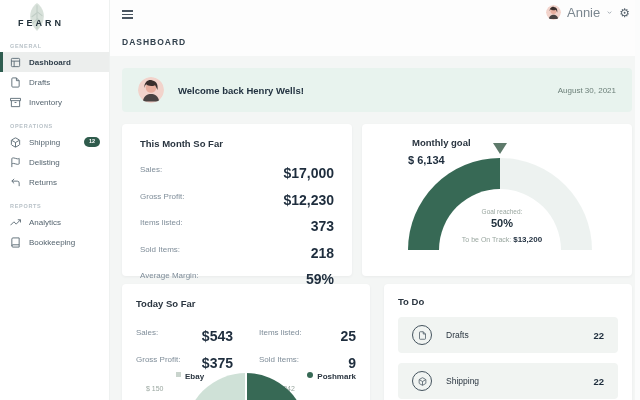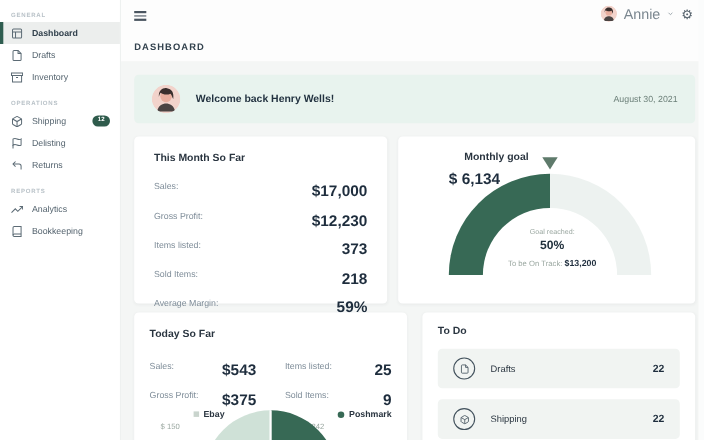--- a/index.html
+++ b/index.html
@@ -54,22 +54,22 @@
 
   
   .card-month { left:12px; top:68px; width:230px; height:152px; padding:14px 18px; }
   .stat-row { display:flex; justify-content:space-between; align-items:flex-start;
     margin-top:10.5px; }
   .stat-label { font-size:8px; color:#7f8d99; }
   .stat-value { font-size:14px; font-weight:700; color:#1e2d3d; }
 
   
   .card-goal { left:252px; top:68px; width:270px; height:152px; }
-  .goal-title { position:absolute; left:16px; top:13px;padding-left:44px; }
-  .goal-amount { position:absolute; left:14px; top:30px; font-size:14px; font-weight:700;
+  .goal-title { position:absolute; left:6px; top:13px;padding-left:44px; }
+  .goal-amount { position:absolute; left:14px; top:30px; font-size:11px; font-weight:700;
     color:#1e2d3d;padding-left:32px; }
   .gauge { position:absolute; left:46px; top:34px; width:184px; height:92px;
     border-radius:184px 184px 0 0; }
   .gauge-hole { position:absolute; left:31px; top:31px; width:122px; height:61px;
     background:#fff; border-radius:122px 122px 0 0; }
   .gauge-marker { position:absolute; left:131px; top:19px; width:0; height:0;
     border-left:7px solid transparent; border-right:7px solid transparent;
     border-top:11px solid #5E7A6B; }
   .gauge-text { position:absolute; left:58px; top:84px; width:164px; text-align:center; }
   .g-reached { font-size:6.5px; color:#9aa7a0; }
@@ -77,21 +77,21 @@
   .g-track { font-size:7px; color:#9aa7a0; margin-top:6px; }
   .g-track b { color:#1e2d3d; font-size:8px; }
 
   
   .card-today { left:12px; top:228px; width:248px; height:150px; padding:14px;
     overflow:hidden; }
   .today-grid { display:flex; gap:26px; margin-top:8px; }
   .today-col { flex:1; }
   .today-col .stat-row { margin-top:11px; }
   .legend { position:absolute; top:88px; font-size:8px; }
-  .legend .name { font-weight:700; color:#2a3540; display:flex; align-items:center; gap:4px;padding-left:40px; }
+  .legend .name { font-weight:700; color:#2a3540; display:flex; gap:4px;padding-left:40px; }
   .legend .val { margin-top:4px; color:#9aa7a0; font-size:7px; padding-left:10px; }
   .legend-ebay { left:14px; }
   .legend-posh { right:14px; }
   .sq { width:5px; height:5px; background:#c9d4cd; display:inline-block; }
   .dot { width:6px; height:6px; border-radius:50%; background:#376955; display:inline-block; }
   .pie { position:absolute; left:63px; top:89px; width:122px; height:122px;
     border-radius:50%; }
   .pie-divider { position:absolute; left:123px; top:89px; width:2px; height:61px;
     background:#fff; }
 
@@ -107,20 +107,27 @@
   .todo-count { margin-left:auto; font-size:9.5px; font-weight:700; color:#1e2d3d; }
 
   .scrollbar { position:absolute; right:0; top:0; width:5px; height:400px; background:#fbfcfc; }
 </style>
 </head>
 <body>
 
 <div class="app">
 
   <div class="sidebar">
+    <div class="logo-wrap">
+      <svg class="leaf" width="26" height="30" viewBox="0 0 24 28">
+        <path d="M12 1 C20 7 21 18 12 27 C3 18 4 7 12 1z" fill="#b9cabd"></path>
+        <path d="M12 3 L12 25 M12 10 L7 14 M12 9 L17 13 M12 16 L8 20 M12 15 L16 19" stroke="#8fa698" stroke-width="1" fill="none"></path>
+      </svg>
+      <span class="logo-text">FEARN</span>
+    </div>
 
     <div class="sec-label">GENERAL</div>
 
     <div class="side-item active">
       <svg width="11" height="11" viewBox="0 0 24 24" fill="none" stroke="currentColor" stroke-width="2">
           <rect x="3" y="3" width="18" height="18" rx="2"></rect>
           <path d="M3 9h18M9 21V9"></path>
         </svg>
       <span class="lbl">Dashboard</span>
     </div>

